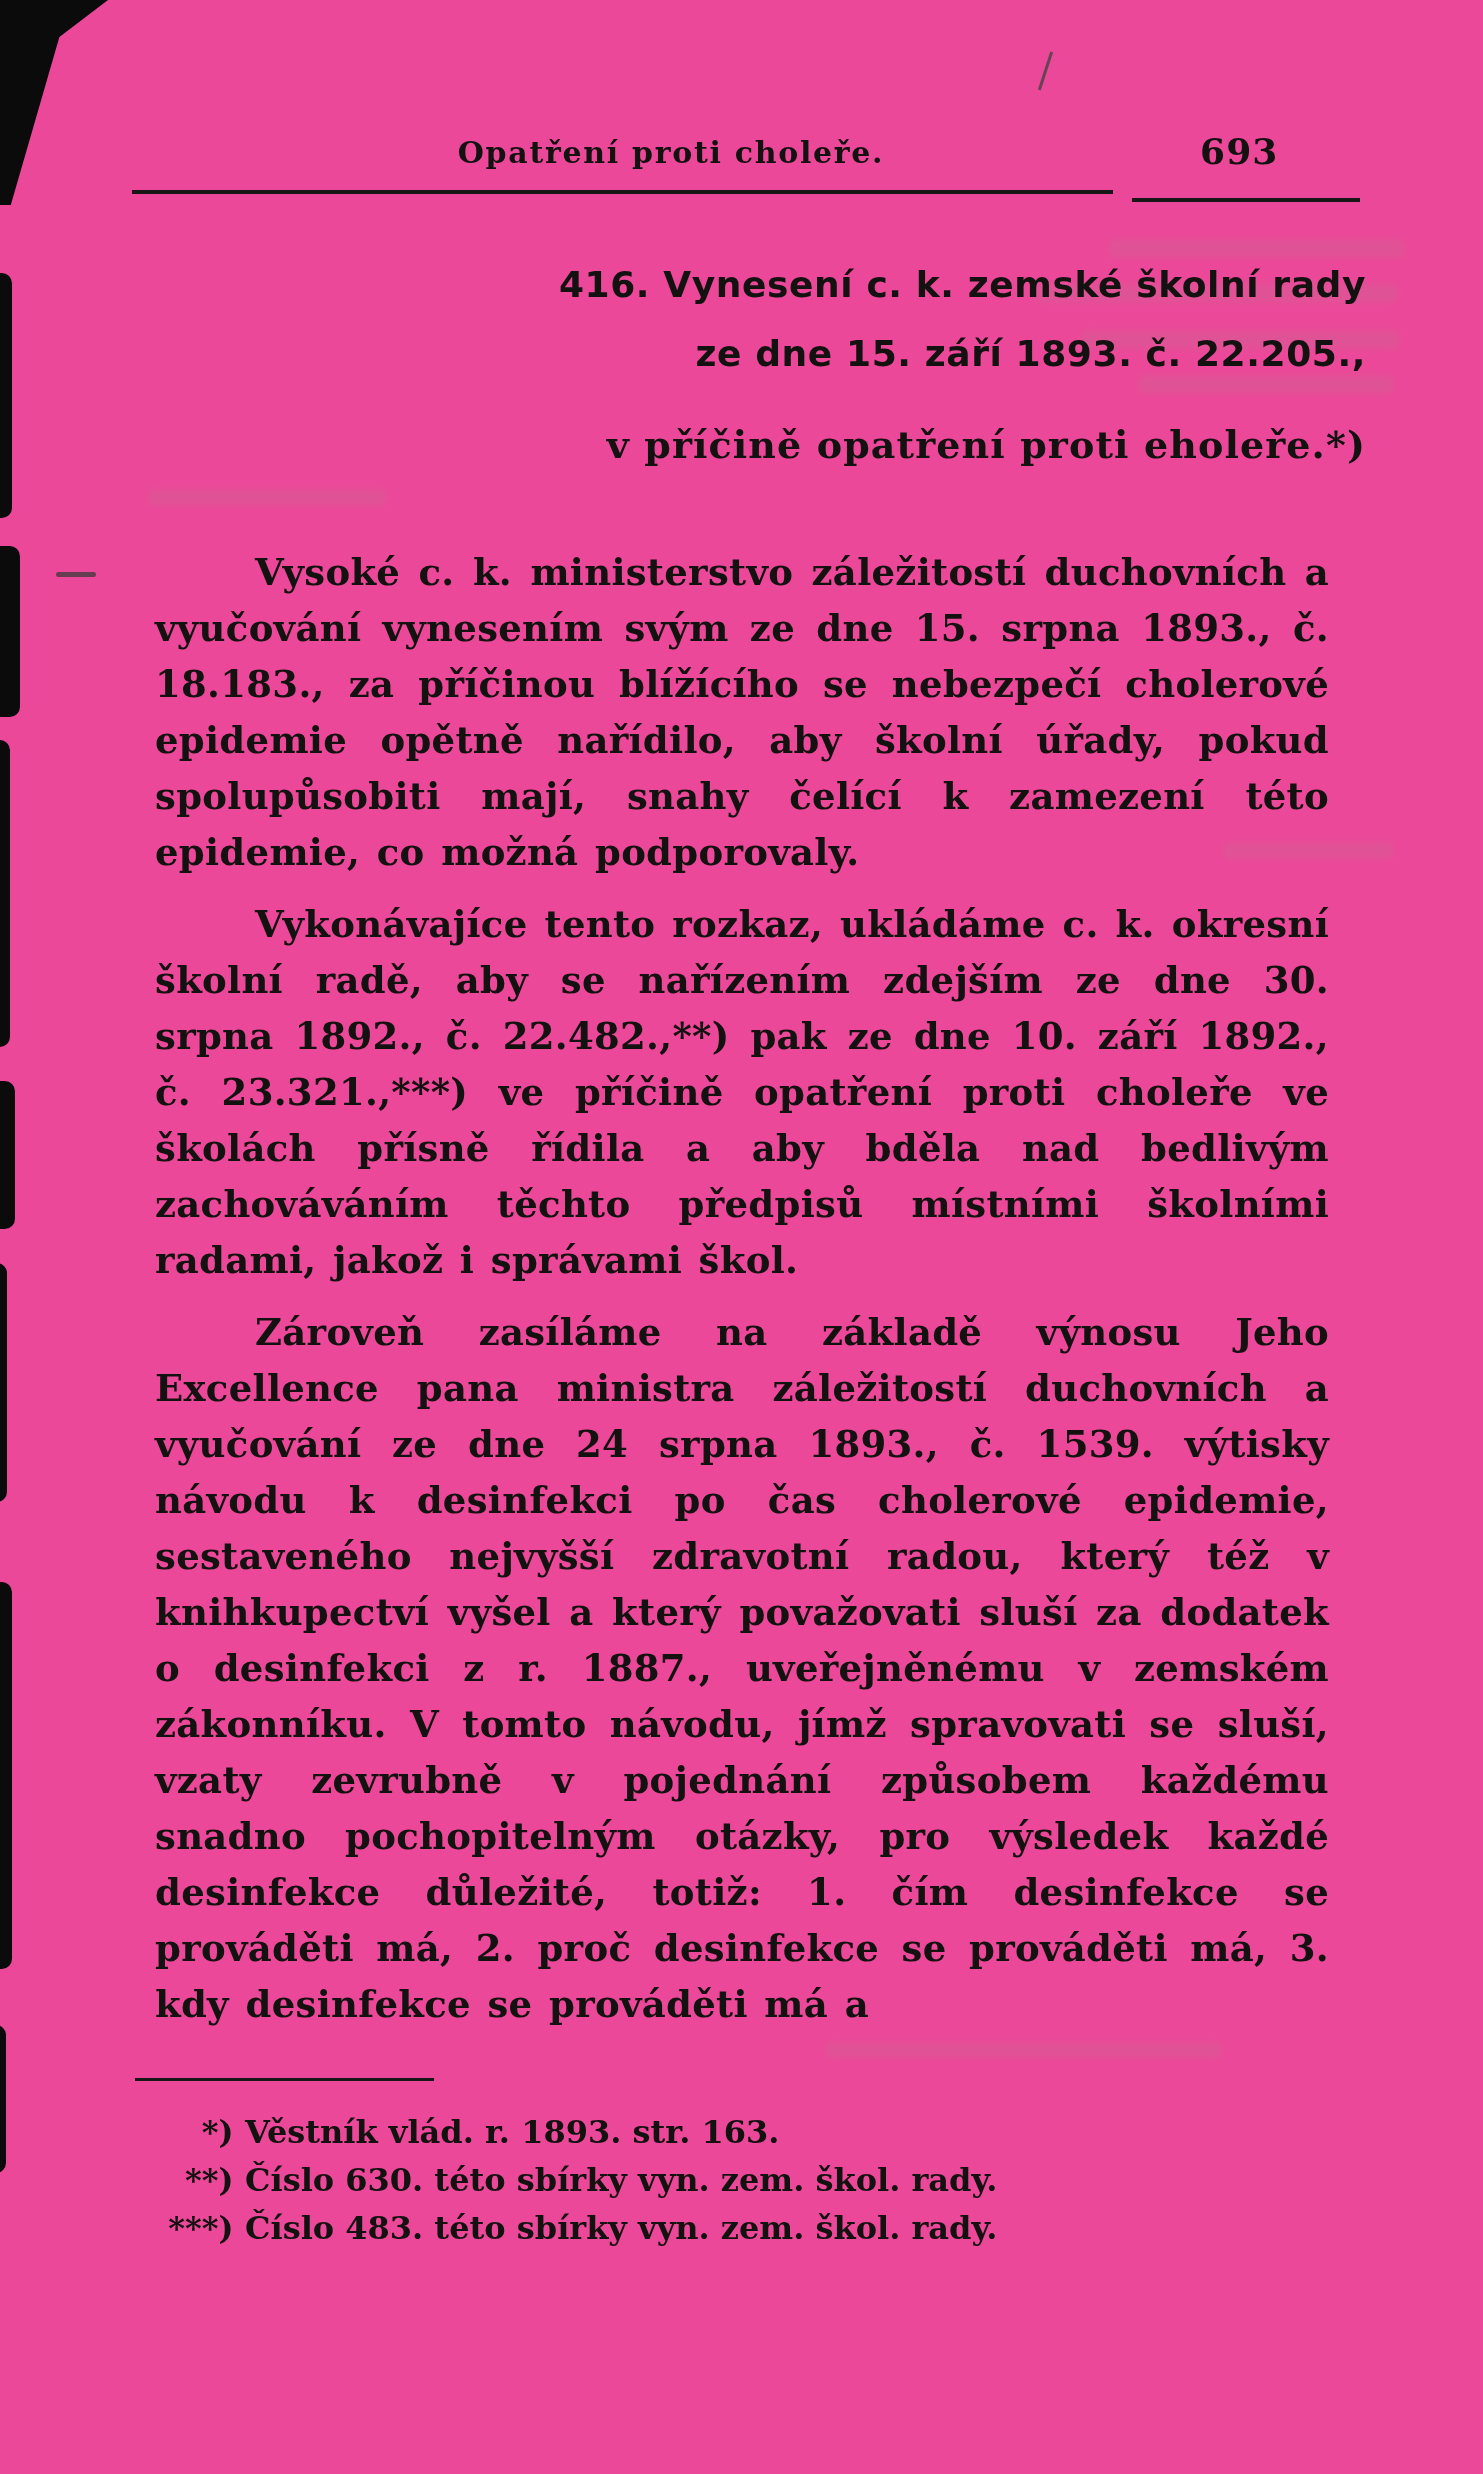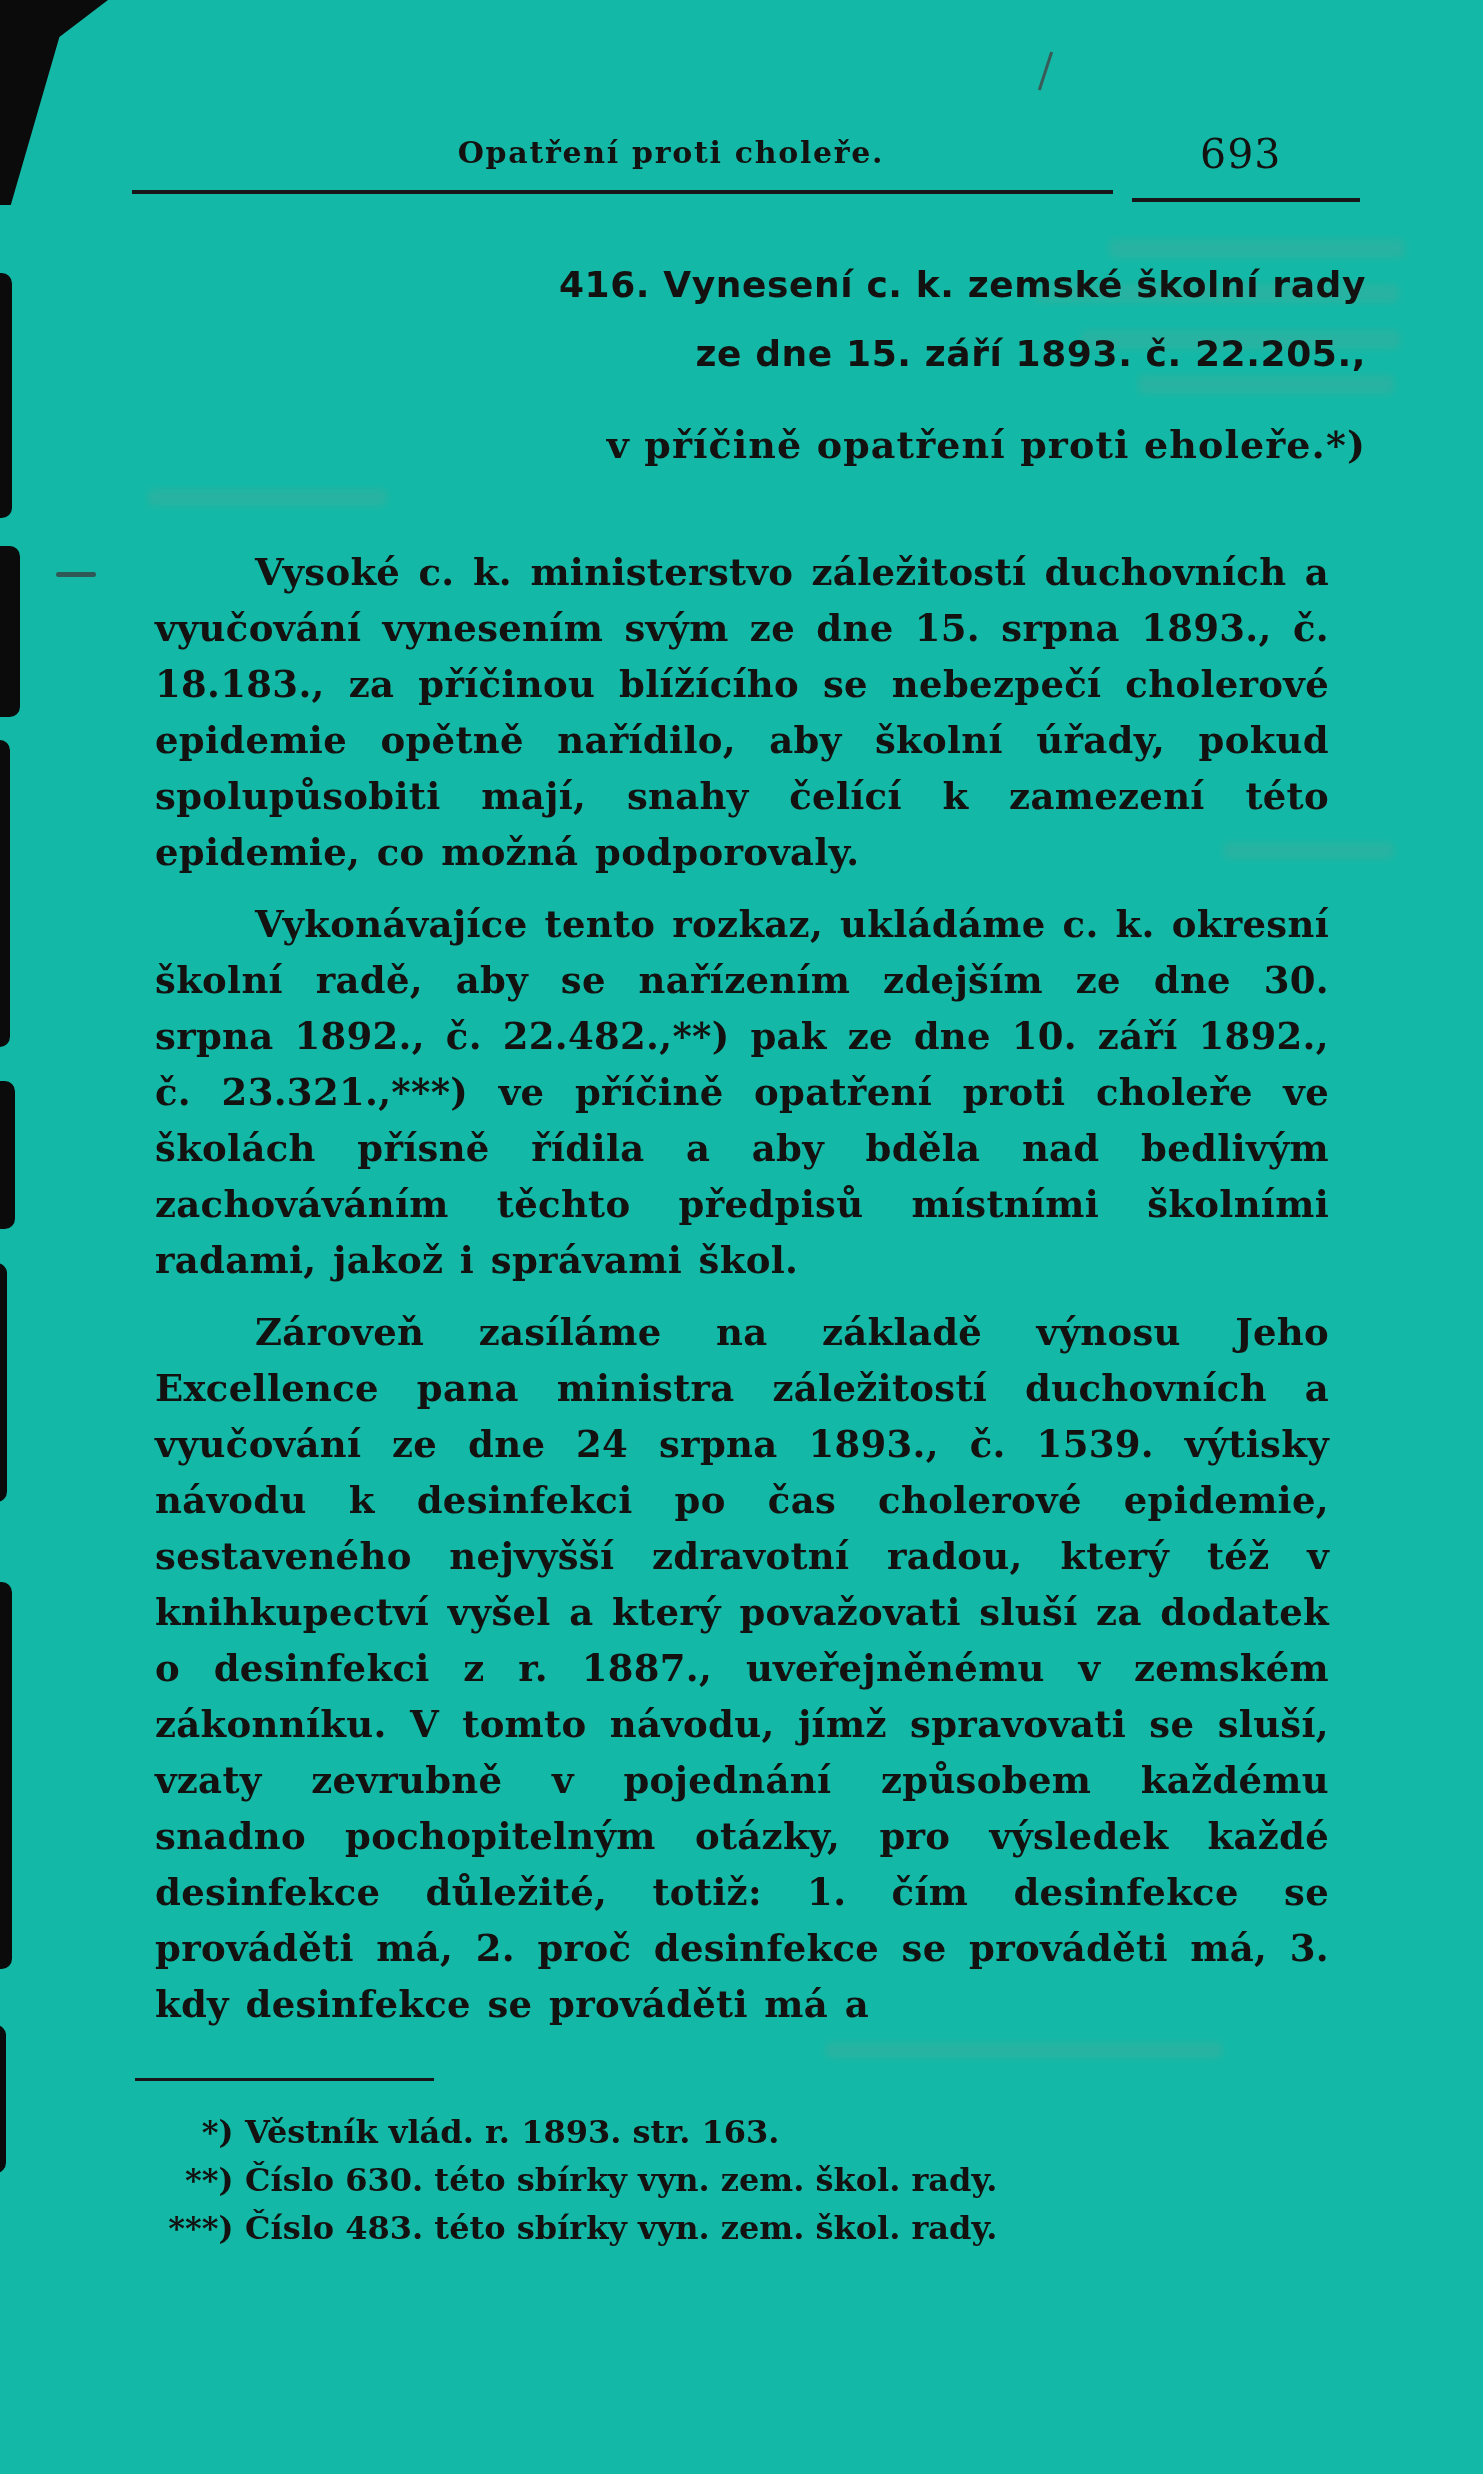--- a/index.html
+++ b/index.html
@@ -4,21 +4,21 @@
 <style>
   html, body {
     margin: 0;
     padding: 0;
     background: #555;
   }
   .page {
     position: relative;
     width: 1484px;
     height: 2475px;
-    background: #14b8a6;
+    background: #ec4899;
     font-family: "DejaVu Serif", serif;
     color: #131210;
     overflow: hidden;
   }
 
   
   .artifact { position: absolute; background: #0b0b0b; }
   .corner-wedge {
     top: 0; left: 0; width: 108px; height: 205px;
     clip-path: polygon(0 0, 100% 0, 55% 18%, 10% 100%, 0 100%);
@@ -52,22 +52,22 @@
     position: absolute;
     top: 135px; left: 142px; width: 1058px;
     text-align: center;
     font-size: 30px;
     font-weight: bold;
     letter-spacing: 1.7px;
   }
   .page-number {
     position: absolute;
     top: 130px; left: 1200px;
-    font-size: 41px;
-    font-weight: normal;
+    font-size: 36px;
+    font-weight: bold;
     letter-spacing: 1.1px;
   }
   .rule-main {
     position: absolute;
     top: 190px; left: 132px; width: 981px; height: 4px;
     background: #171717;
   }
   .rule-right {
     position: absolute;
     top: 198px; left: 1132px; width: 228px; height: 4px;

